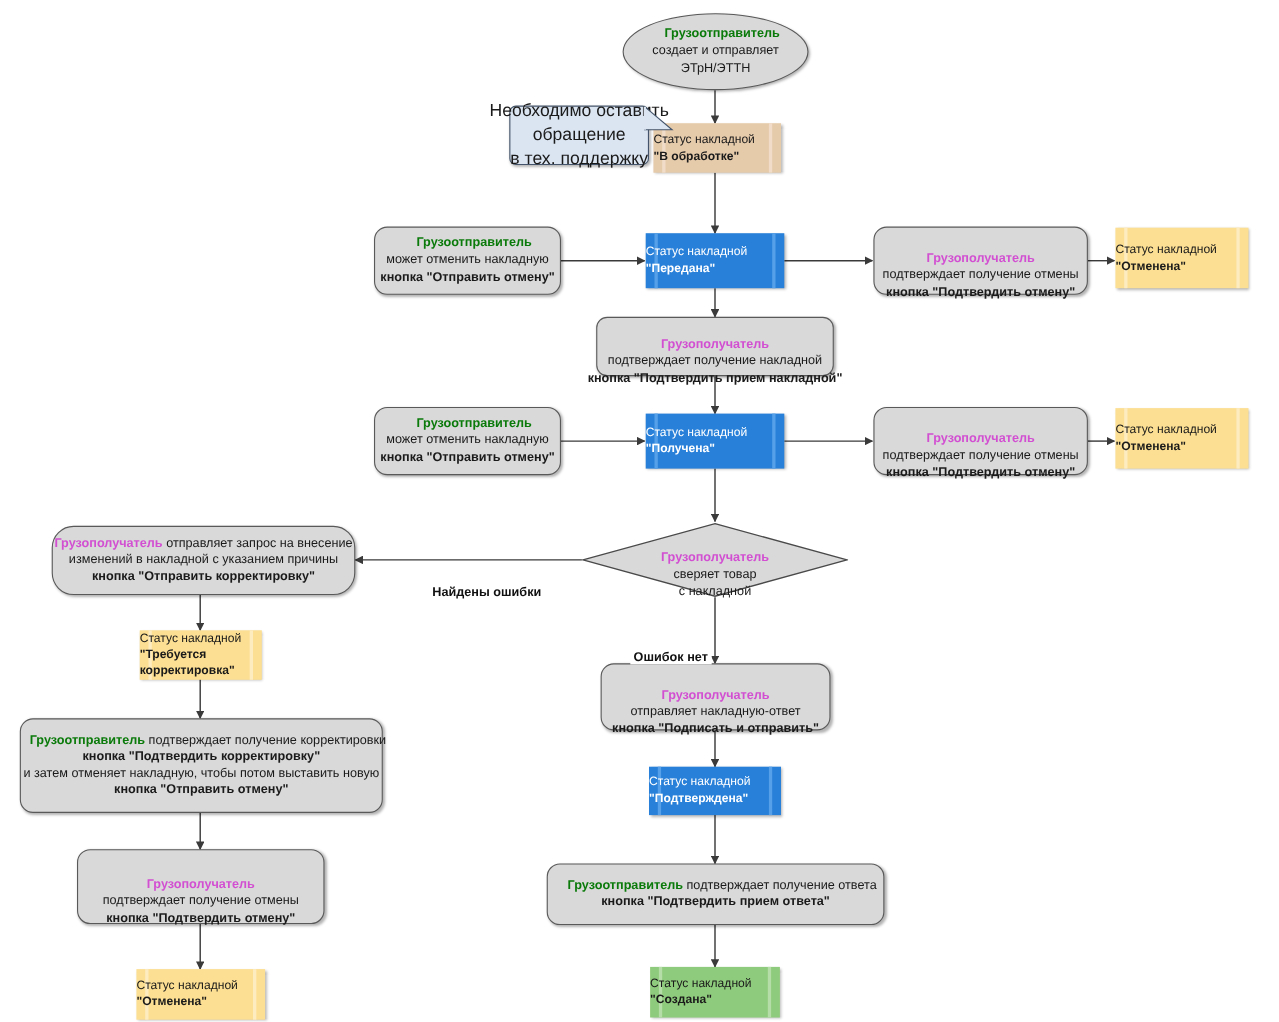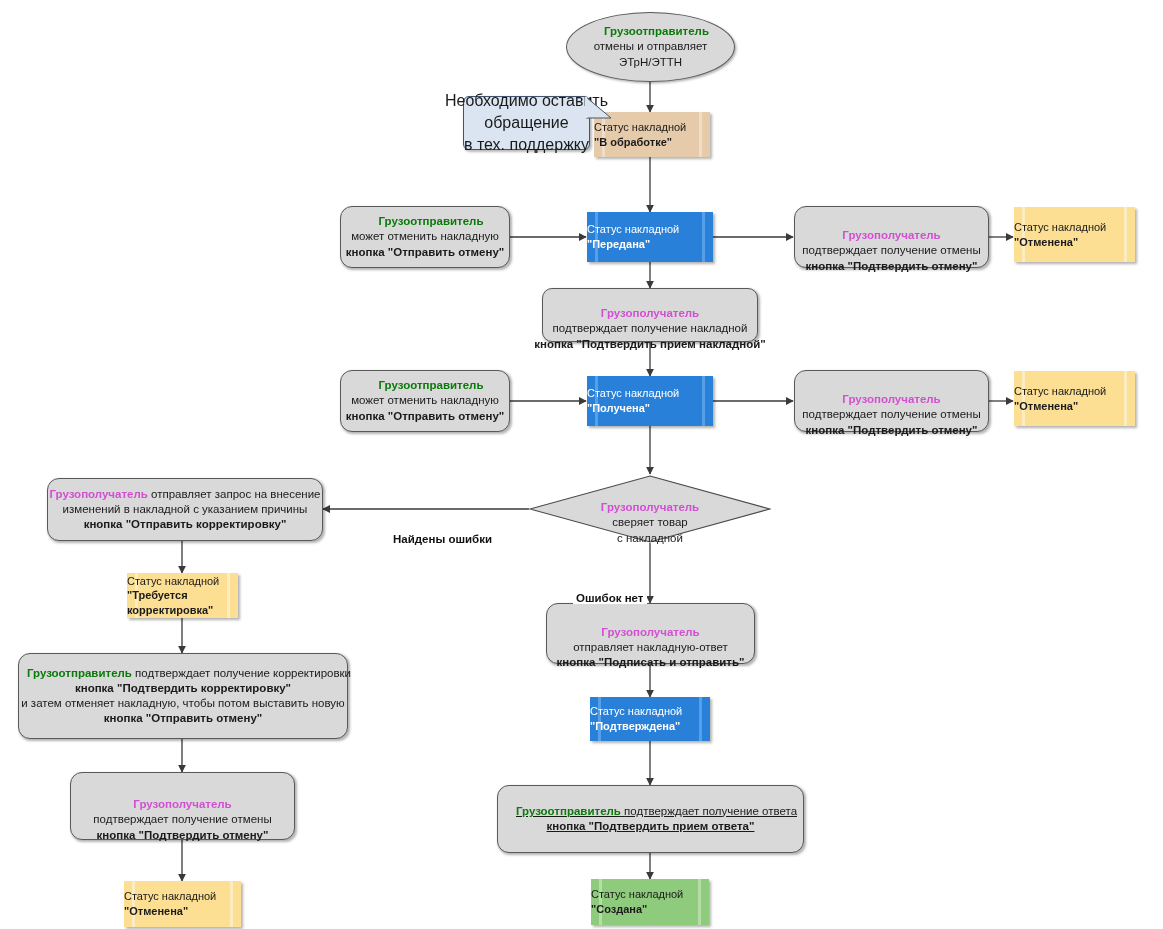--- a/index.html
+++ b/index.html
@@ -193,21 +193,21 @@
       <path d="M 650 664 L 650 697"></path>
 
       <path d="M 650 734 L 650 785"></path>
 
       <path d="M 650 841 L 650 879"></path>
     </g>
   </svg>
 
   <div class="node ellipse" style="left:566px; top:12px; width:169px; height:70px;">
     <span class="ln sender">Грузоотправитель</span>
-    <span class="ln">отмены и отправляет</span>
+    <span class="ln">создает и отправляет</span>
     <span class="ln">ЭТрН/ЭТТН</span>
   </div>
 
   <div class="node callout" style="left:463px; top:96px; width:127px; height:54px;">
     <span class="ln">Необходимо оставить</span>
     <span class="ln">обращение</span>
     <span class="ln">в тех. поддержку</span>
   </div>
   <svg class="callout-tail" style="left:585px; top:96px;" width="28" height="36" viewBox="0 0 28 36">
     <path d="M 1 1 L 26 22 L 1 22 Z" fill="#dbe5f1" stroke="#44546a" stroke-width="1"></path>
@@ -296,21 +296,21 @@
     <span class="dtext">
       <span class="ln receiver">Грузополучатель</span>
       <span class="ln">сверяет товар</span>
       <span class="ln">с накладной</span>
     </span>
   </div>
 
   <span class="elabel" style="left:390px; top:486px;margin-top:47px;">Найдены ошибки</span>
   <span class="elabel" style="left:573px; top:592px;">Ошибок нет</span>
 
-  <div class="node rbox" style="left:47px; top:478px; width:276px; height:63px;">
+  <div class="node rbox" style="left:47px; top:478px; width:276px; height:63px;border-radius:20px;">
     <span class="ln">
       <span class="receiver">Грузополучатель</span>
       <span> отправляет запрос на внесение</span>
     </span>
     <span class="ln">изменений в накладной с указанием причины</span>
     <span class="ln btn">кнопка "Отправить корректировку"</span>
   </div>
 
   <div class="node pbox yellow" style="left:127px; top:573px; width:111px; height:45px;">
     <span class="bar l"></span>
@@ -355,21 +355,21 @@
 
   <div class="node pbox blue" style="left:590px; top:697px; width:120px; height:44px;">
     <span class="bar l"></span>
     <span class="bar r"></span>
     <span class="inner">
       <span class="ln">Статус накладной</span>
       <span class="ln strong">"Подтверждена"</span>
     </span>
   </div>
 
-  <div class="node rbox" style="left:497px; top:785px; width:307px; height:68px;text-decoration:underline;">
+  <div class="node rbox" style="left:497px; top:785px; width:307px; height:56px;">
     <span class="ln">
       <span class="sender">Грузоотправитель</span>
       <span> подтверждает получение ответа</span>
     </span>
     <span class="ln btn">кнопка "Подтвердить прием ответа"</span>
   </div>
 
   <div class="node pbox green" style="left:591px; top:879px; width:118px; height:46px;">
     <span class="bar l"></span>
     <span class="bar r"></span>

